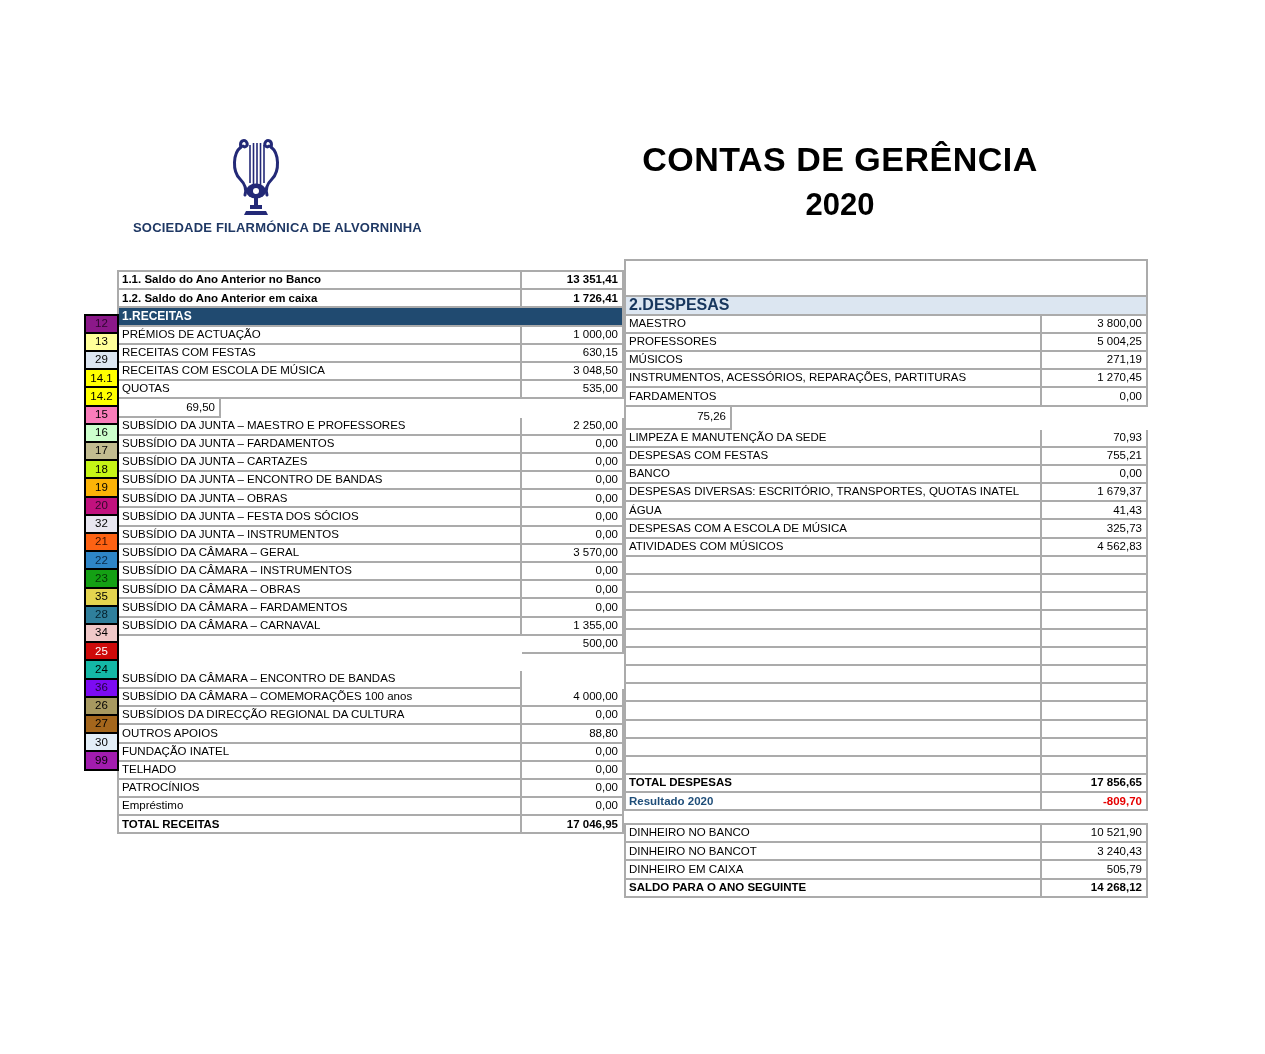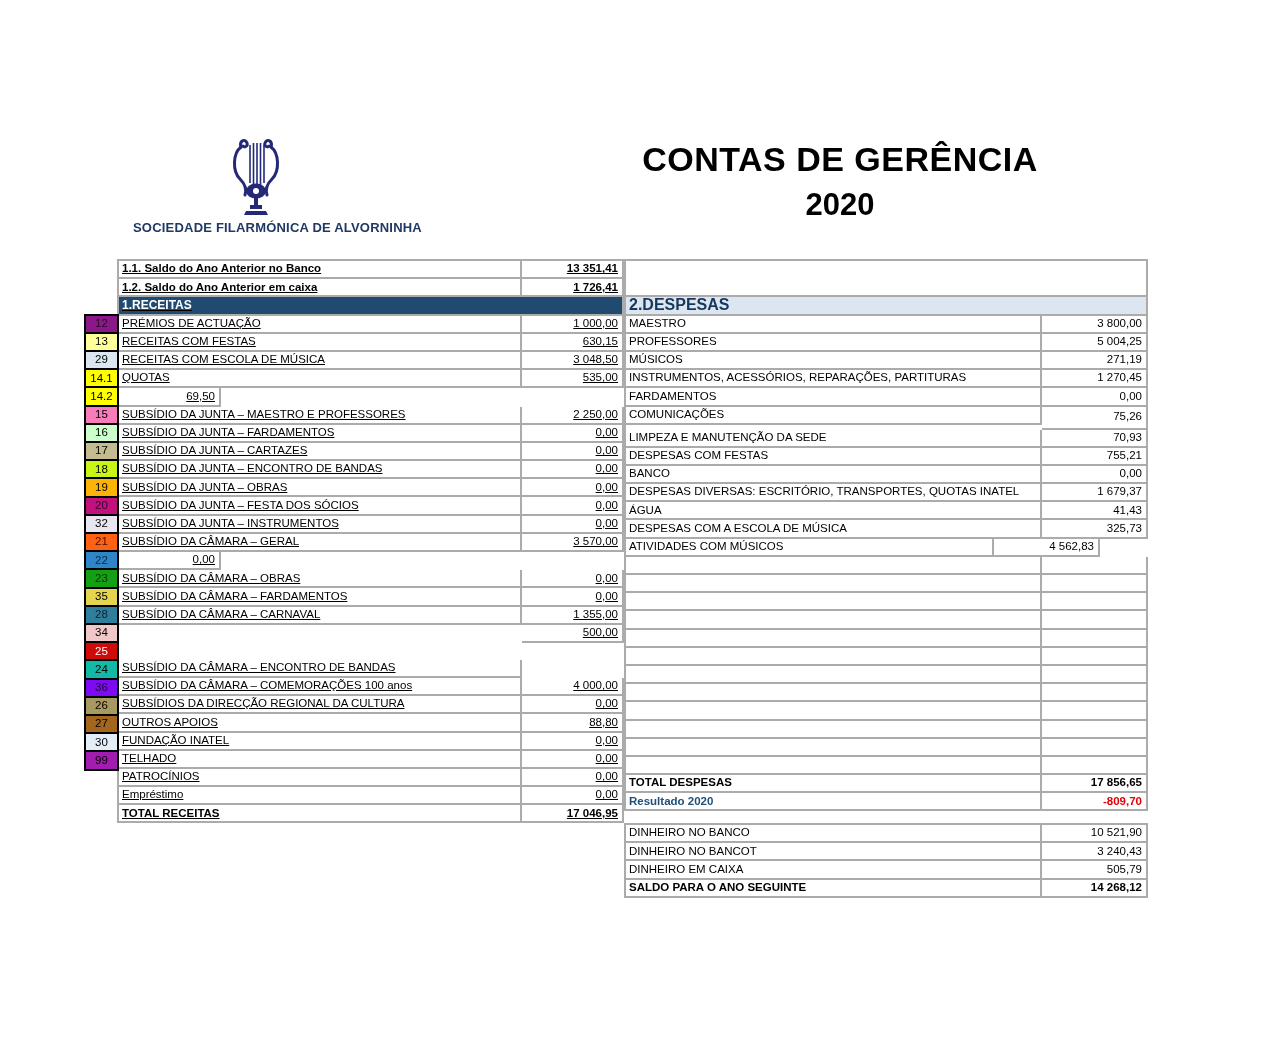--- a/index.html
+++ b/index.html
@@ -65,21 +65,21 @@
     <rect x="22" y="72" width="12" height="4" fill="#232977"></rect>
   </svg>
 </div>
 <div id="org-name" class="abs" style="left:133px;top:220px;width:420px;">SOCIEDADE FILARMÓNICA DE ALVORNINHA</div>
 
 <div class="title-wrap">
   <div id="title-line1">CONTAS DE GERÊNCIA</div>
   <div id="title-line2">2020</div>
 </div>
 
-<div id="receitas-table" class="sheet" style="left:117px;top:259px;width:507px;text-decoration:underline;">
+<div id="receitas-table" class="sheet" style="left:117px;top:270px;width:507px;">
     <div class="srow">
       <div class="cell desc bold" style="width: 405px; height: 18.2px;">1.1. Saldo do Ano Anterior no Banco</div>
       <div class="cell val bold" style="width: 102px; height: 18.2px;">13 351,41</div>
     </div>
     <div class="srow">
       <div class="cell desc bold" style="width: 405px; height: 18.2px;">1.2. Saldo do Ano Anterior em caixa</div>
       <div class="cell val bold" style="width: 102px; height: 18.2px;">1 726,41</div>
     </div>
     <div class="srow">
       <div class="cell hdr-receitas" style="width: 507px; height: 18.2px;">1.RECEITAS</div>
@@ -129,20 +129,21 @@
     </div>
     <div class="srow">
       <div class="cell desc" style="width: 405px; height: 18.2px;">SUBSÍDIO DA JUNTA – INSTRUMENTOS</div>
       <div class="cell val" style="width: 102px; height: 18.2px;">0,00</div>
     </div>
     <div class="srow">
       <div class="cell desc" style="width: 405px; height: 18.2px;">SUBSÍDIO DA CÂMARA – GERAL</div>
       <div class="cell val" style="width: 102px; height: 18.2px;">3 570,00</div>
     </div>
     <div class="srow">
+      <div class="cell desc" style="width: 405px; height: 18.2px;">SUBSÍDIO DA CÂMARA – INSTRUMENTOS</div>
       <div class="cell val" style="width: 102px; height: 18.2px;">0,00</div>
     </div>
     <div class="srow">
       <div class="cell desc" style="width: 405px; height: 18.2px;">SUBSÍDIO DA CÂMARA – OBRAS</div>
       <div class="cell val" style="width: 102px; height: 18.2px;">0,00</div>
     </div>
     <div class="srow">
       <div class="cell desc" style="width: 405px; height: 18.2px;">SUBSÍDIO DA CÂMARA – FARDAMENTOS</div>
       <div class="cell val" style="width: 102px; height: 18.2px;">0,00</div>
     </div>
@@ -237,21 +238,20 @@
     </div>
     <div class="srow">
       <div class="cell desc" style="width: 416px; height: 18.2px;">INSTRUMENTOS, ACESSÓRIOS, REPARAÇÕES, PARTITURAS</div>
       <div class="cell val" style="width: 106px; height: 18.2px;">1 270,45</div>
     </div>
     <div class="srow">
       <div class="cell desc" style="width: 416px; height: 18.2px;">FARDAMENTOS</div>
       <div class="cell val" style="width: 106px; height: 18.2px;">0,00</div>
     </div>
     <div class="srow">
-      <div class="cell desc" style="width: 416px; height: 18.2px;">COMUNICAÇÕES</div>
       <div class="cell val" style="width: 106px; height: 23px;">75,26</div>
     </div>
     <div class="srow">
       <div class="cell desc" style="width: 416px; height: 18.2px;">LIMPEZA E MANUTENÇÃO DA SEDE</div>
       <div class="cell val" style="width: 106px; height: 18.2px;">70,93</div>
     </div>
     <div class="srow">
       <div class="cell desc" style="width: 416px; height: 18.2px;">DESPESAS COM FESTAS</div>
       <div class="cell val" style="width: 106px; height: 18.2px;">755,21</div>
     </div>
@@ -265,21 +265,21 @@
     </div>
     <div class="srow">
       <div class="cell desc" style="width: 416px; height: 18.2px;">ÁGUA</div>
       <div class="cell val" style="width: 106px; height: 18.2px;">41,43</div>
     </div>
     <div class="srow">
       <div class="cell desc" style="width: 416px; height: 18.2px;">DESPESAS COM A ESCOLA DE MÚSICA</div>
       <div class="cell val" style="width: 106px; height: 18.2px;">325,73</div>
     </div>
     <div class="srow">
-      <div class="cell desc" style="width: 368px; height: 18.2px;">ATIVIDADES COM MÚSICOS</div>
+      <div class="cell desc" style="width: 416px; height: 18.2px;">ATIVIDADES COM MÚSICOS</div>
       <div class="cell val" style="width: 106px; height: 18.2px;">4 562,83</div>
     </div>
     <div class="srow">
       <div class="cell desc" style="width: 416px; height: 18.2px;"></div>
       <div class="cell val" style="width: 106px; height: 18.2px;"></div>
     </div>
     <div class="srow">
       <div class="cell desc" style="width: 416px; height: 18.2px;"></div>
       <div class="cell val" style="width: 106px; height: 18.2px;"></div>
     </div>

